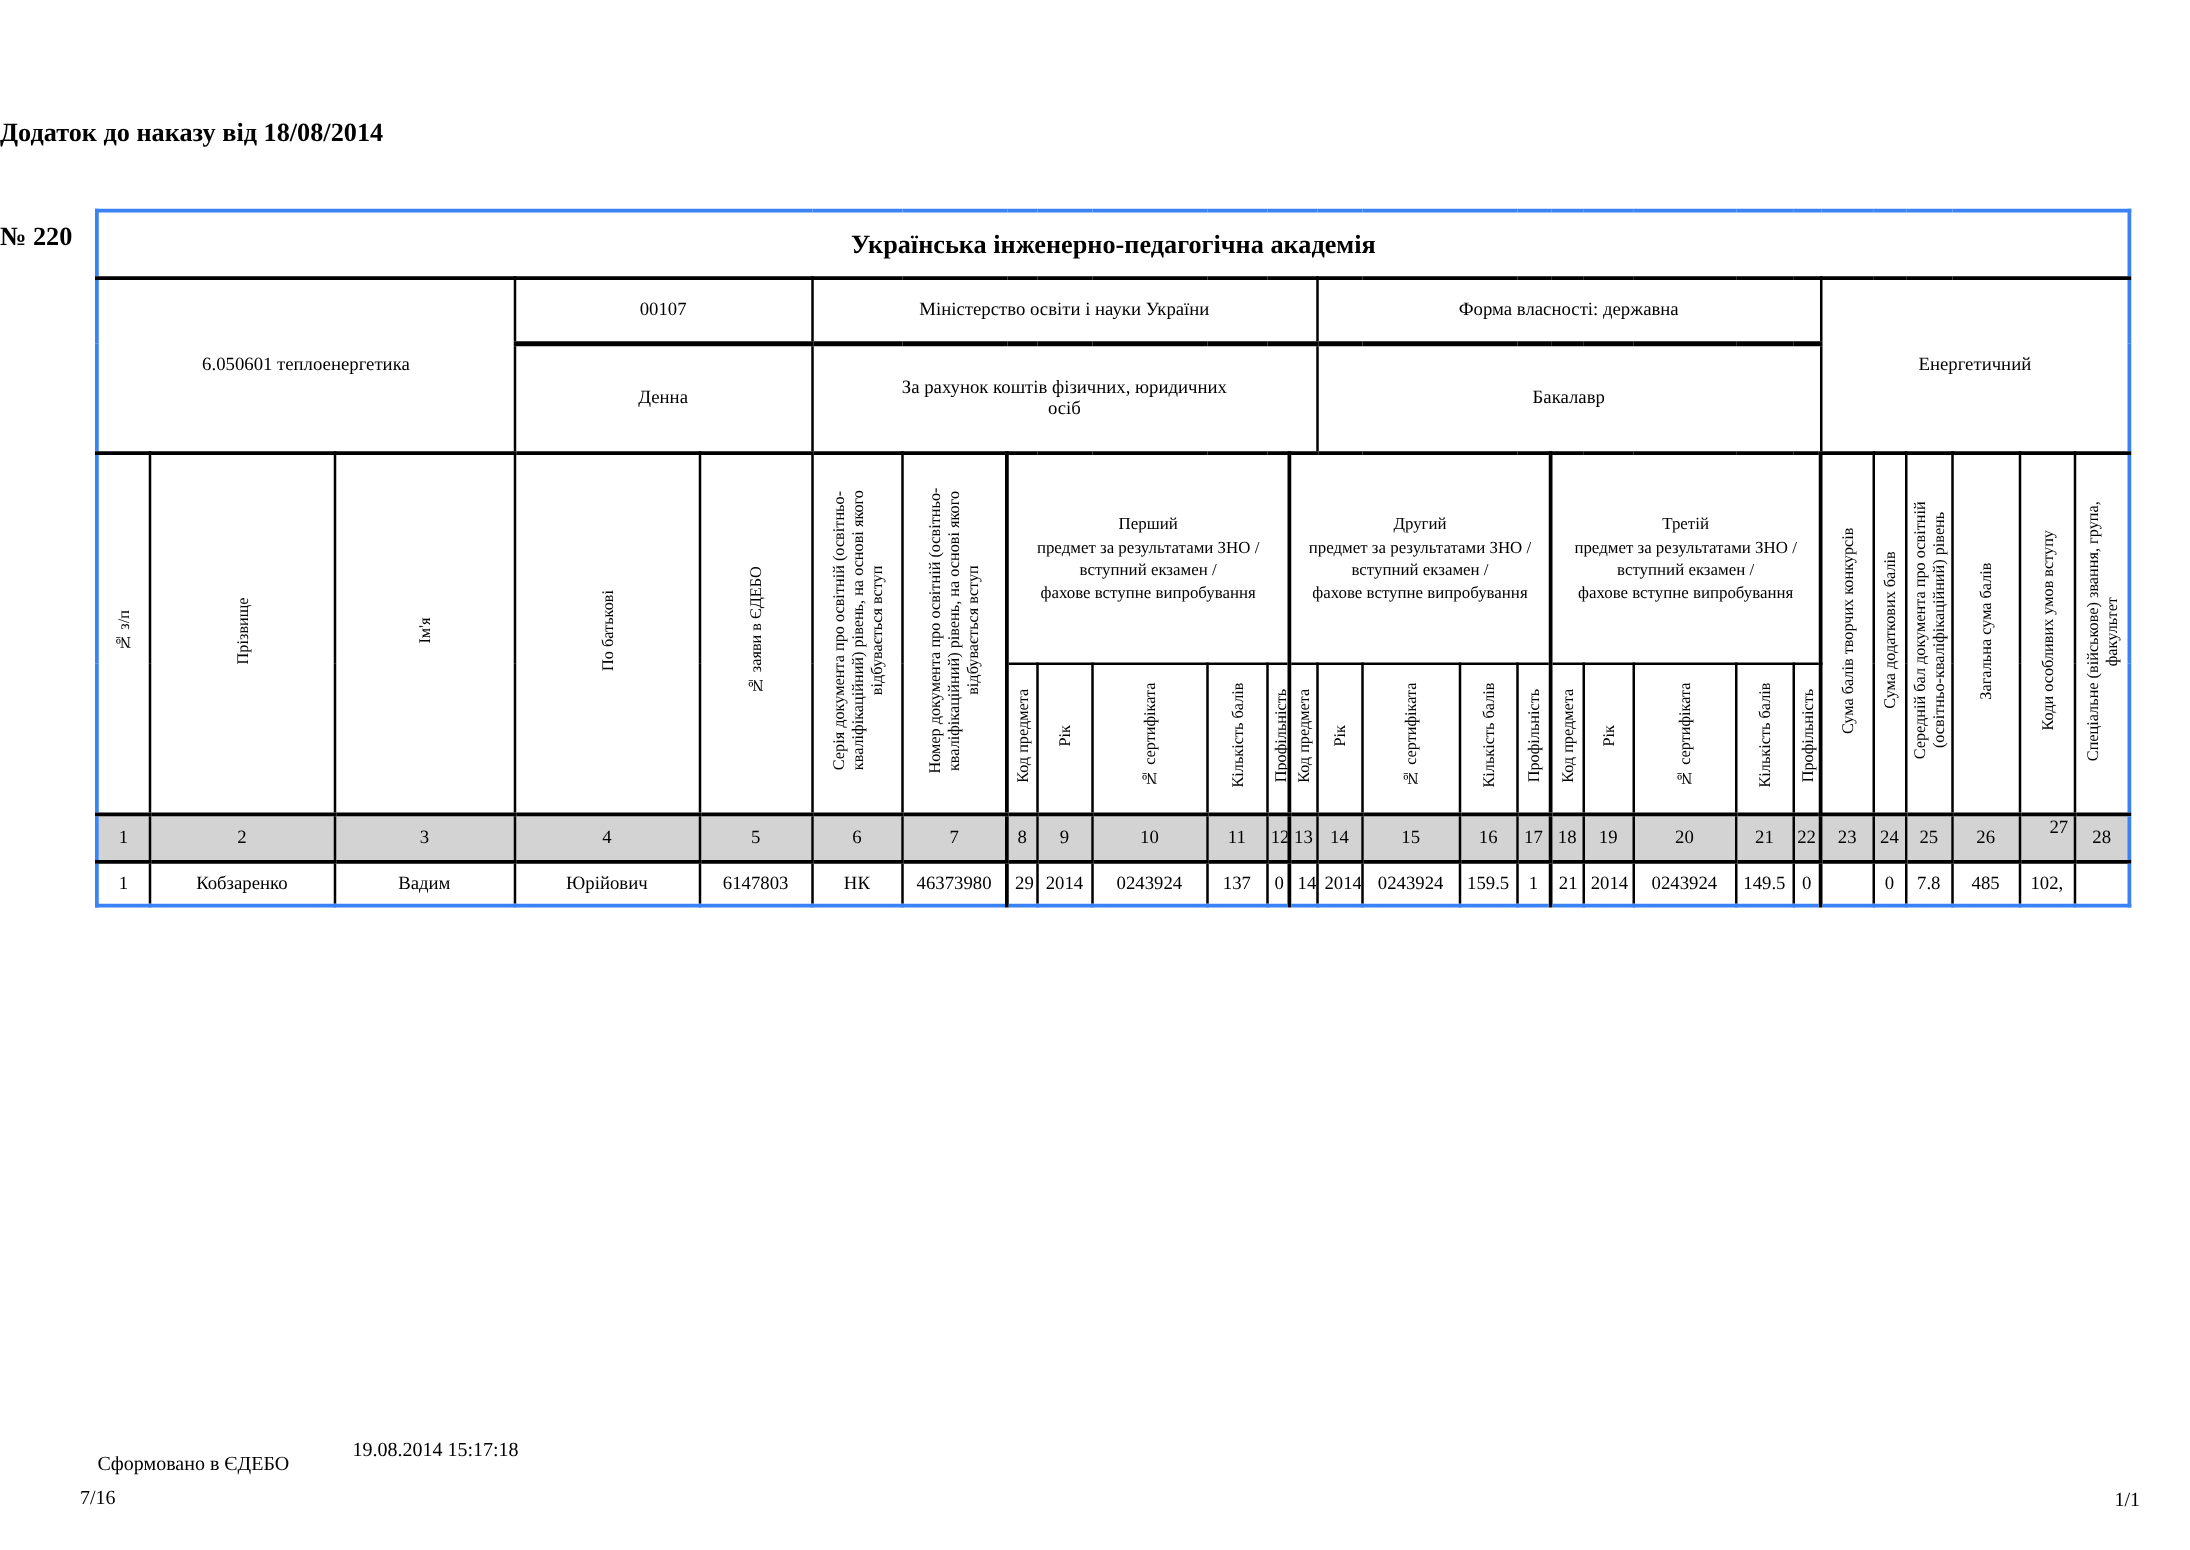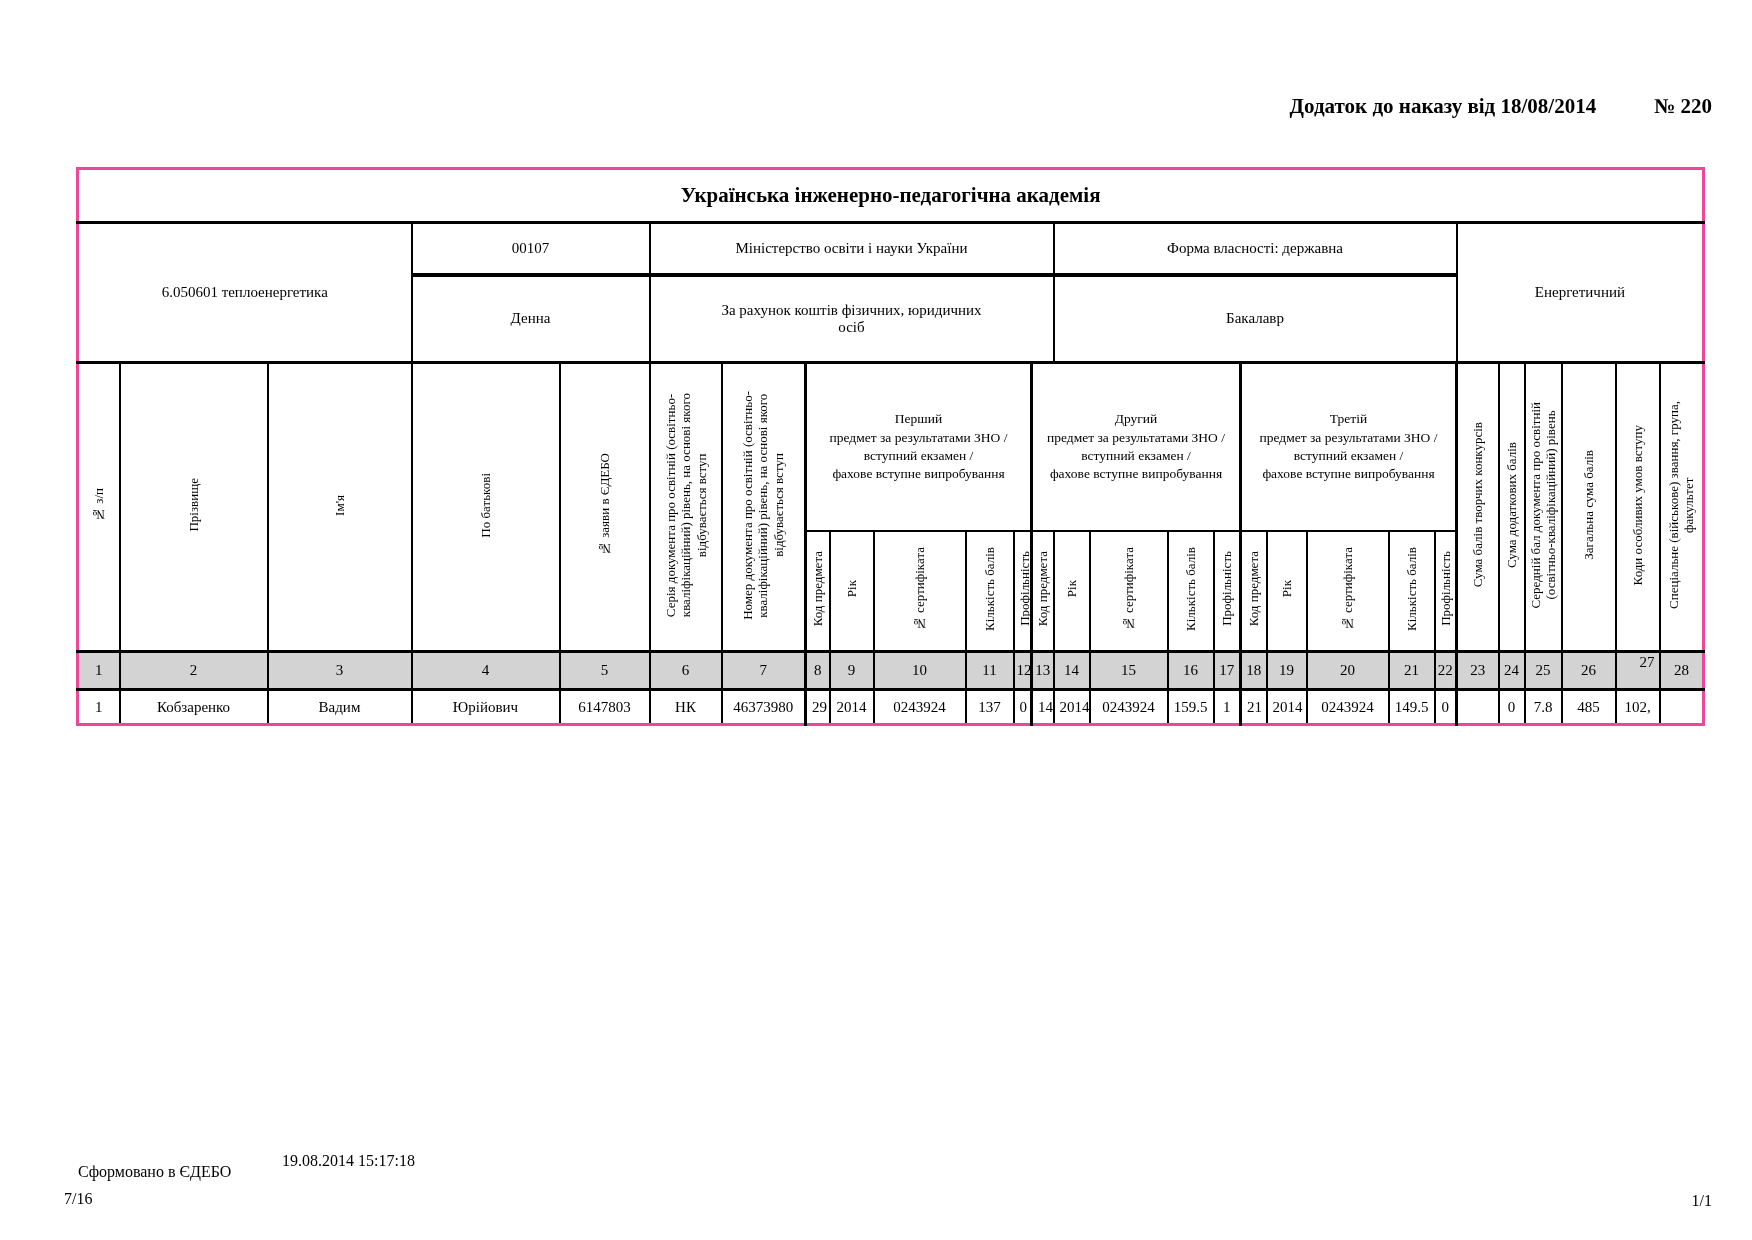--- a/index.html
+++ b/index.html
@@ -4,27 +4,27 @@
 <style>
   html,body{margin:0;padding:0;}
   body{
     width:1752px;height:1240px;position:relative;background:#ffffff;color:#000;
     font-family:"Liberation Serif", serif;
   }
   
   .order-line{
     position:absolute;top:94px;left:0;right:40px;
     display:flex;justify-content:flex-end;gap:58px;
-    font-weight:bold;font-size:21px;
+    font-weight:bold;font-size:21px;flex-direction:column;
   }
   
   table.main{
     position:absolute;left:76px;top:167px;width:1622px;
     border-collapse:collapse;table-layout:fixed;
-    border:3px solid #ec4899;
+    border:3px solid #3b82f6;
   }
   table.main td{
     border:2px solid #000;overflow:hidden;
     vertical-align:middle;text-align:center;
     padding:1px 2px;
   }
   tr.title-row{height:54px;}
   tr.rowA{height:52px;}
   tr.rowB{height:88px;}
   tr.rowC{height:168px;}

